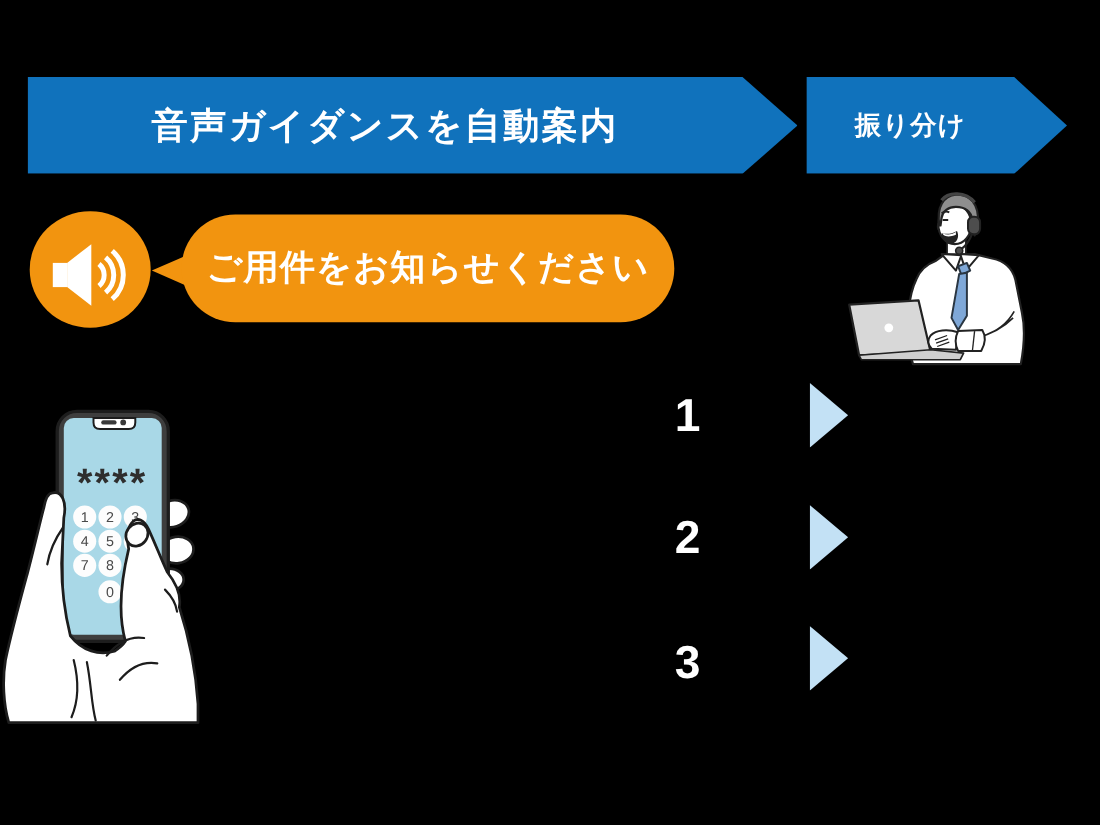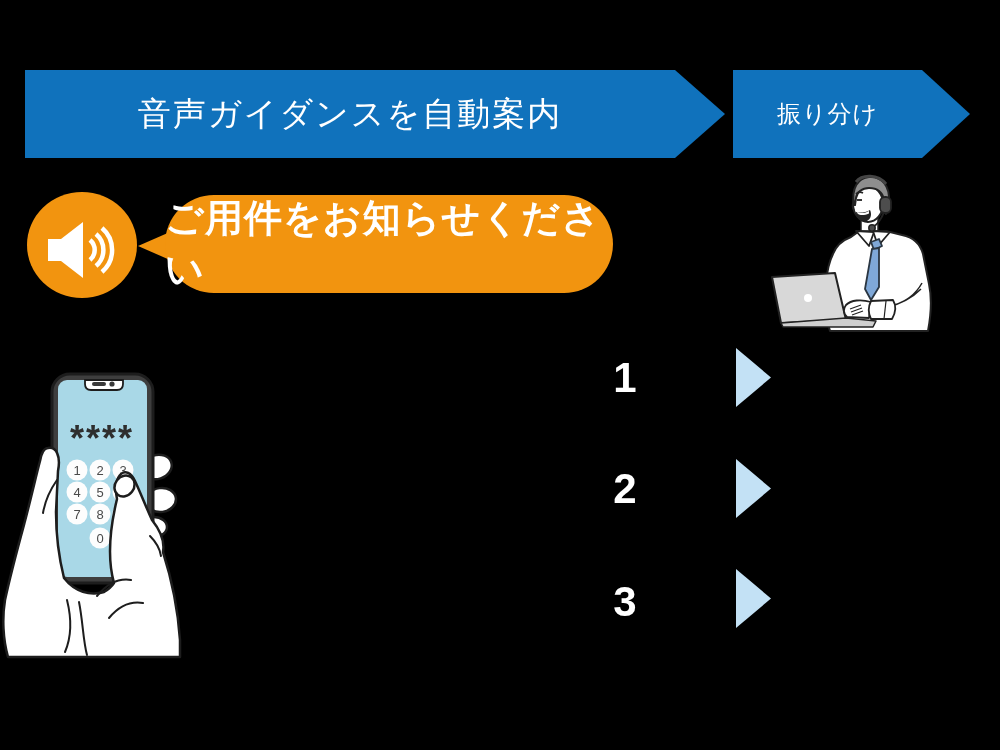--- a/index.html
+++ b/index.html
@@ -2,40 +2,40 @@
 <html><head>
 <meta charset="utf-8">
 <style>
   html,body{margin:0;padding:0;background:#000;}
   .stage{
     position:relative;width:1000px;height:750px;background:#000;overflow:hidden;
     font-family:"Liberation Sans",sans-serif;
   }
   .banner{
     position:absolute;top:70px;height:88px;background:#1072BC;color:#fff;
-    display:flex;align-items:center;justify-content:center;font-weight:normal;
+    display:flex;align-items:center;justify-content:center;font-weight:bold;
     box-sizing:border-box;
   }
   .banner1{
     left:25px;width:700px;font-size:33px;letter-spacing:2px;padding-right:50px;
     clip-path:polygon(0 0,650px 0,100% 50%,650px 100%,0 100%);
   }
   .banner2{
     left:733px;width:237px;font-size:24px;letter-spacing:1px;padding-right:48px;
     clip-path:polygon(0 0,189px 0,100% 50%,189px 100%,0 100%);
   }
   .speaker-badge{
     position:absolute;left:27px;top:192px;width:110px;height:106px;
     background:#F2940F;border-radius:50%;
     display:flex;align-items:center;justify-content:center;
   }
   .bubble{
     position:absolute;left:165px;top:195px;width:448px;height:98px;
     background:#F2940F;border-radius:49px;color:#fff;font-weight:bold;
-    font-size:38px;letter-spacing:1px;
+    font-size:32px;letter-spacing:1px;
     display:flex;align-items:center;justify-content:center;
   }
   .bubble-tail{
     position:absolute;left:138px;top:232px;width:32px;height:28px;background:#F2940F;
     clip-path:polygon(100% 0,0 50%,100% 100%);
   }
   .digit{
     position:absolute;left:598px;width:54px;height:52px;color:#fff;font-weight:bold;
     font-size:42px;line-height:52px;text-align:center;
   }

